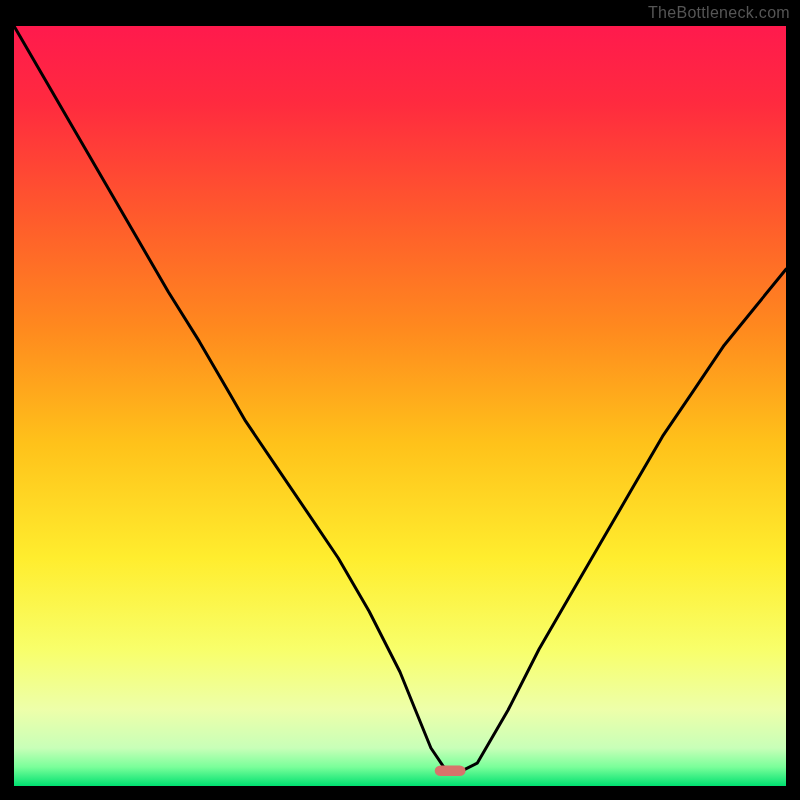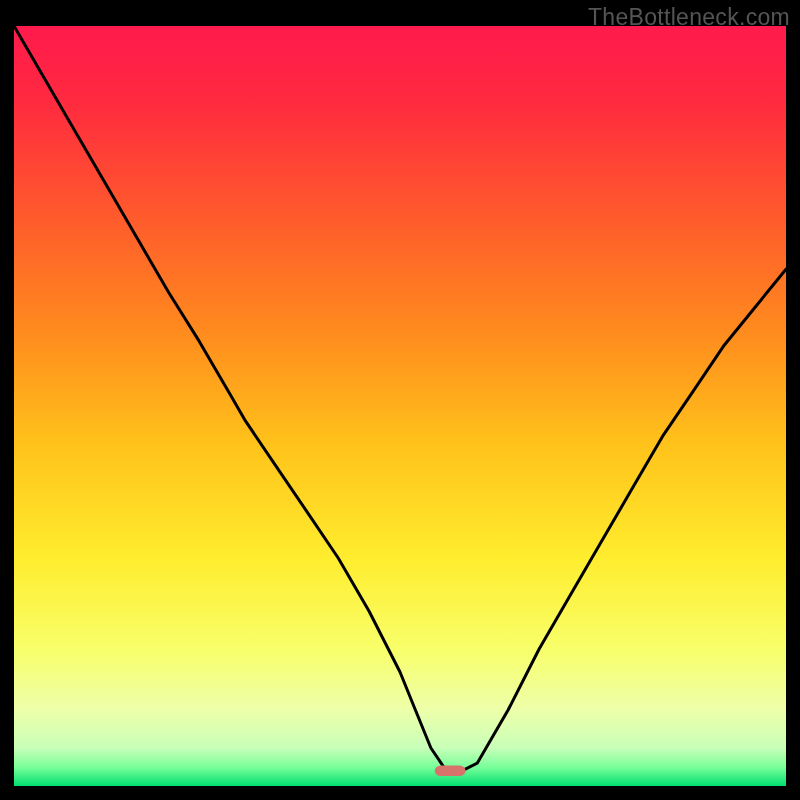--- a/index.html
+++ b/index.html
@@ -14,21 +14,21 @@
   #chart-container {
     position: relative;
     width: 800px;
     height: 800px;
   }
   #watermark {
     position: absolute;
     top: 4px;
     right: 10px;
     color: #555;
-    font-size: 23px;
+    font-size: 16px;
     font-weight: 500;
     letter-spacing: 0.3px;
     z-index: 10;
   }
   svg {
     display: block;
   }
 </style>
 </head>
 <body>

